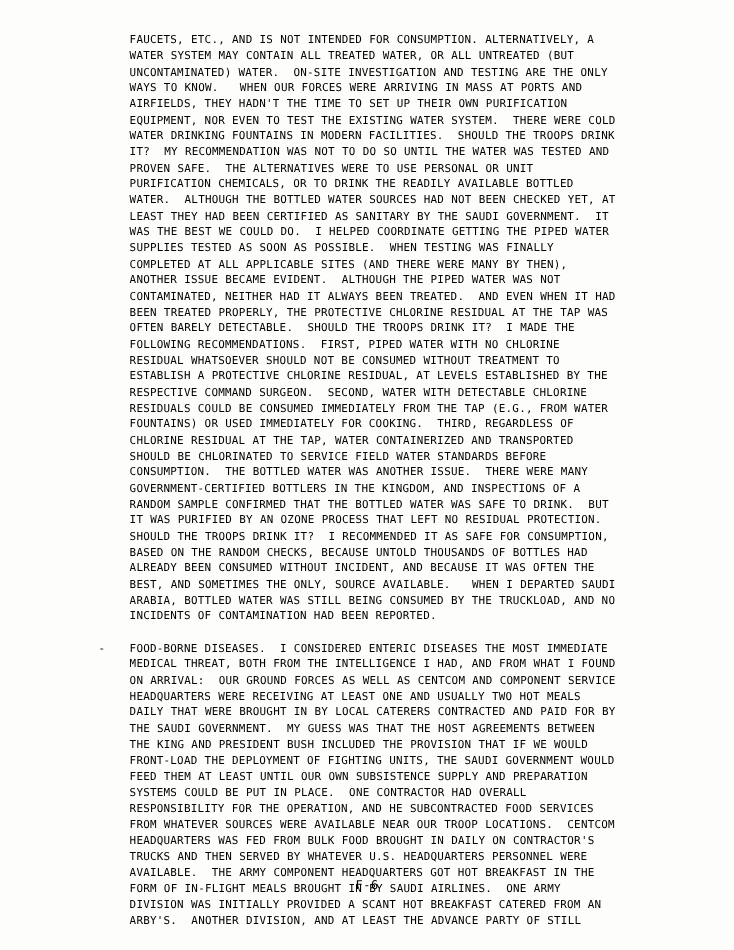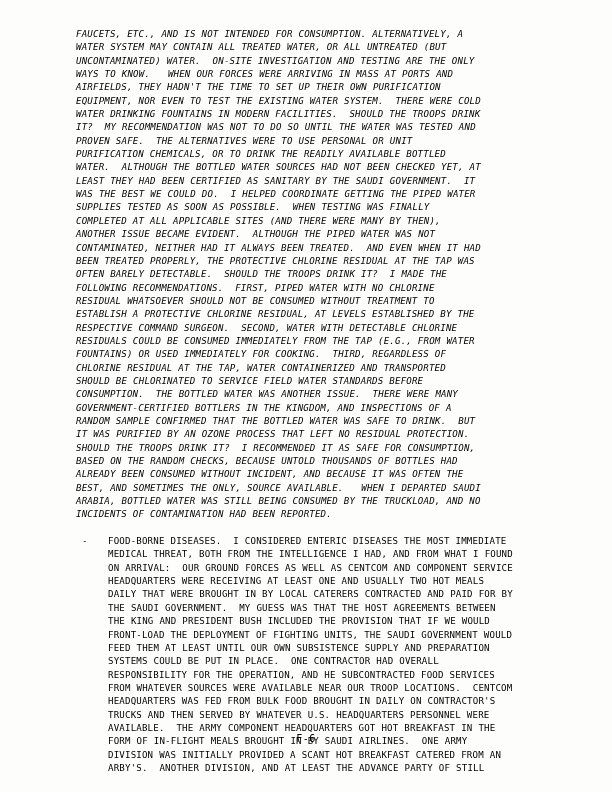--- a/index.html
+++ b/index.html
@@ -15,23 +15,22 @@
   }
   .page {
     position: relative;
     width: 612px;
     height: 792px;
     box-sizing: border-box;
     padding: 28px 44px 0 44px;
     background: #fdfdfb;
   }
   .body-block {
-    margin-left: 32px;
+    margin-left: 64px;
     margin-right: 10px;
-    font-style: italic;
   }
   p.para {
     margin: 0 0 0 0;
     font-size: 9.1px;
     line-height: 13.35px;
     letter-spacing: 0.02em;
     text-align: left;
     white-space: pre-wrap;
     word-spacing: 0.03em;
   }

